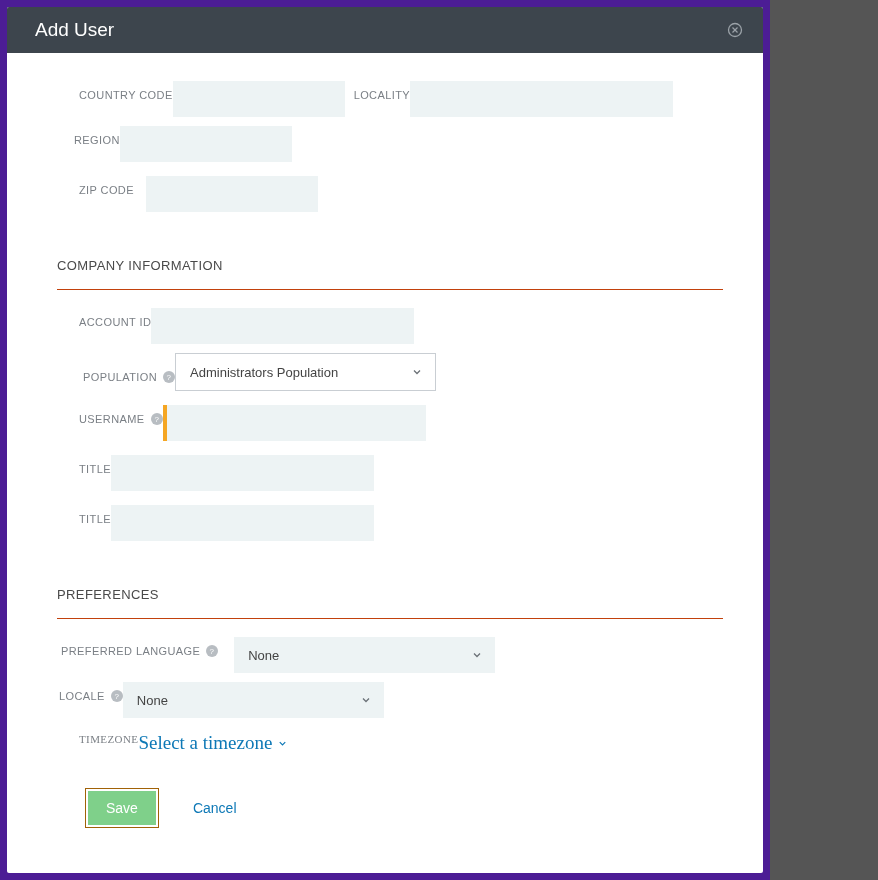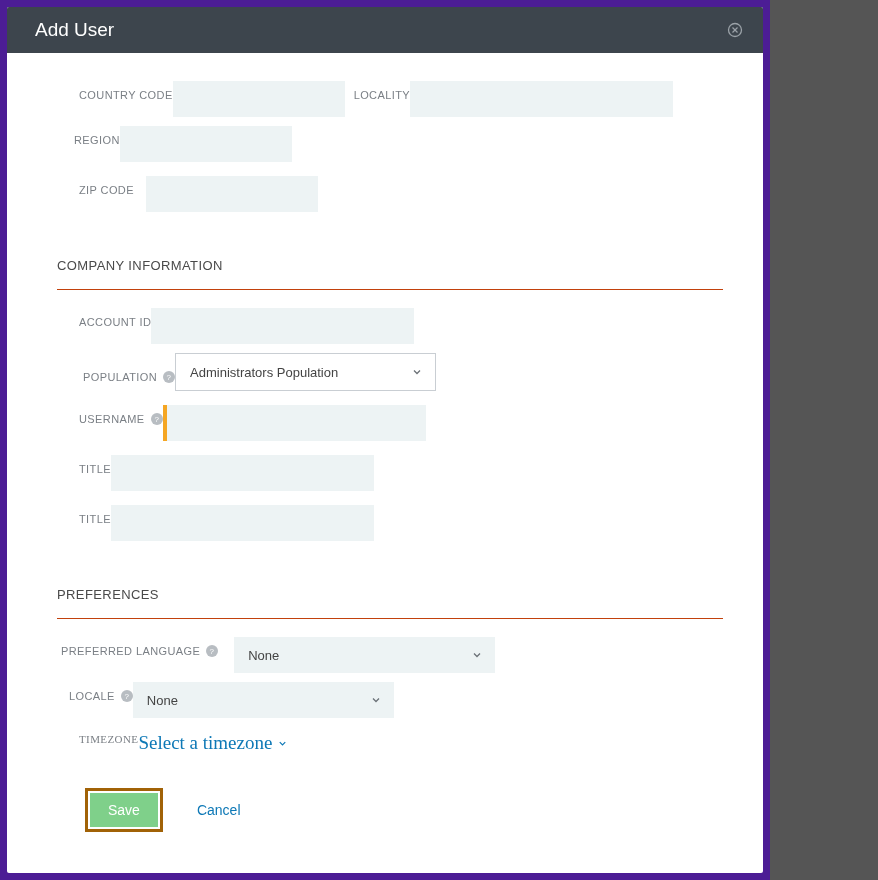--- a/index.html
+++ b/index.html
@@ -151,21 +151,21 @@
   .btn-save {
     background: #7fd08a;
     color: #fff;
     border: none;
     height: 34px;
     padding: 0 18px;
     font-size: 14px;
     cursor: pointer;
   }
   .save-highlight {
-    border: 3px solid #a16207;
+    border: 1px solid #a16207;
     padding: 2px;
     display: inline-flex;
     align-items: flex-end;
   }
   .btn-cancel {
     background: none;
     border: none;
     color: #0d78b6;
     font-size: 14px;
     cursor: pointer;
@@ -288,21 +288,21 @@
           </div>
           <div class="select filled w-b">
             <span>None</span>
             <span class="chev">
               <svg viewBox="0 0 12 12" fill="none" stroke="currentColor" stroke-width="1.3">
                   <polyline points="3 4.5 6 7.5 9 4.5"></polyline>
                 </svg>
             </span>
           </div>
         </div>
-        <div class="field" style="margin-left:12px;">
+        <div class="field" style="margin-left:2px;">
           <div class="field-label">
             <span>LOCALE</span>
             <span class="help-icon">
               <svg viewBox="0 0 12 12">
                   <circle cx="6" cy="6" r="6"></circle>
                   <text x="6" y="9" text-anchor="middle" font-size="8" fill="#fff" font-family="Arial">?</text>
                 </svg>
             </span>
           </div>
           <div class="select filled w-b">

